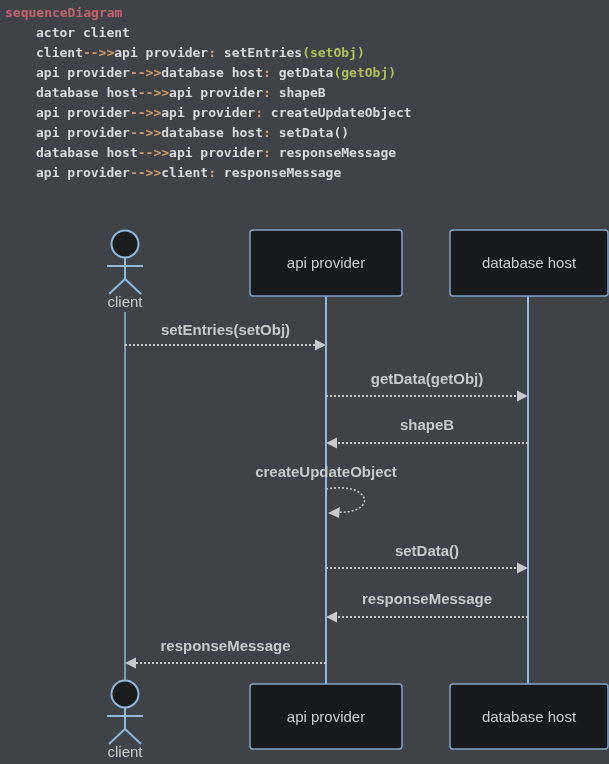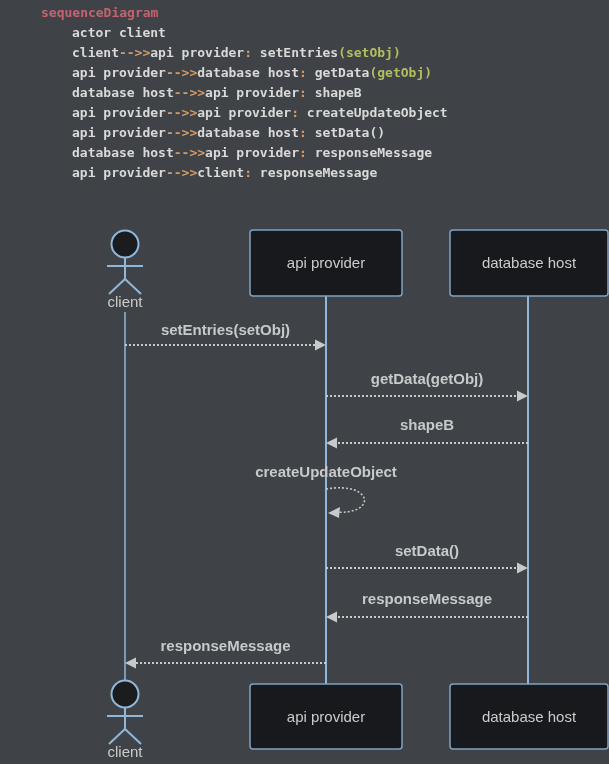--- a/index.html
+++ b/index.html
@@ -11,21 +11,21 @@
     font-family:"Liberation Sans", sans-serif;
   }
   .code-block {
     position:absolute; top:3px; left:5px;
     font-family:"DejaVu Sans Mono", monospace;
     font-size:13px; font-weight:bold;
     line-height:20px;
     white-space:pre;
     z-index:2;
   }
-  .code-line { height:20px;margin-left:36px; }
+  .code-line { height:20px; }
   .code-line.indented { padding-left:31px; }
   #diagram-svg {
     position:absolute; top:0; left:0;
     z-index:1;
   }
 </style>
 </head>
 <body>
 
 <div class="code-block" id="code-block"><div class="code-line"><span style="color: rgb(196, 99, 111);">sequenceDiagram</span></div><div class="code-line indented"><span style="color: rgb(217, 217, 217);">actor client</span></div><div class="code-line indented"><span style="color: rgb(217, 217, 217);">client</span><span style="color: rgb(209, 154, 102);">--&gt;&gt;</span><span style="color: rgb(217, 217, 217);">api provider</span><span style="color: rgb(209, 154, 102);">:</span><span style="color: rgb(217, 217, 217);"> setEntries</span><span style="color: rgb(178, 191, 92);">(setObj)</span></div><div class="code-line indented"><span style="color: rgb(217, 217, 217);">api provider</span><span style="color: rgb(209, 154, 102);">--&gt;&gt;</span><span style="color: rgb(217, 217, 217);">database host</span><span style="color: rgb(209, 154, 102);">:</span><span style="color: rgb(217, 217, 217);"> getData</span><span style="color: rgb(178, 191, 92);">(getObj)</span></div><div class="code-line indented"><span style="color: rgb(217, 217, 217);">database host</span><span style="color: rgb(209, 154, 102);">--&gt;&gt;</span><span style="color: rgb(217, 217, 217);">api provider</span><span style="color: rgb(209, 154, 102);">:</span><span style="color: rgb(217, 217, 217);"> shapeB</span></div><div class="code-line indented"><span style="color: rgb(217, 217, 217);">api provider</span><span style="color: rgb(209, 154, 102);">--&gt;&gt;</span><span style="color: rgb(217, 217, 217);">api provider</span><span style="color: rgb(209, 154, 102);">:</span><span style="color: rgb(217, 217, 217);"> createUpdateObject</span></div><div class="code-line indented"><span style="color: rgb(217, 217, 217);">api provider</span><span style="color: rgb(209, 154, 102);">--&gt;&gt;</span><span style="color: rgb(217, 217, 217);">database host</span><span style="color: rgb(209, 154, 102);">:</span><span style="color: rgb(217, 217, 217);"> setData()</span></div><div class="code-line indented"><span style="color: rgb(217, 217, 217);">database host</span><span style="color: rgb(209, 154, 102);">--&gt;&gt;</span><span style="color: rgb(217, 217, 217);">api provider</span><span style="color: rgb(209, 154, 102);">:</span><span style="color: rgb(217, 217, 217);"> responseMessage</span></div><div class="code-line indented"><span style="color: rgb(217, 217, 217);">api provider</span><span style="color: rgb(209, 154, 102);">--&gt;&gt;</span><span style="color: rgb(217, 217, 217);">client</span><span style="color: rgb(209, 154, 102);">:</span><span style="color: rgb(217, 217, 217);"> responseMessage</span></div></div>

